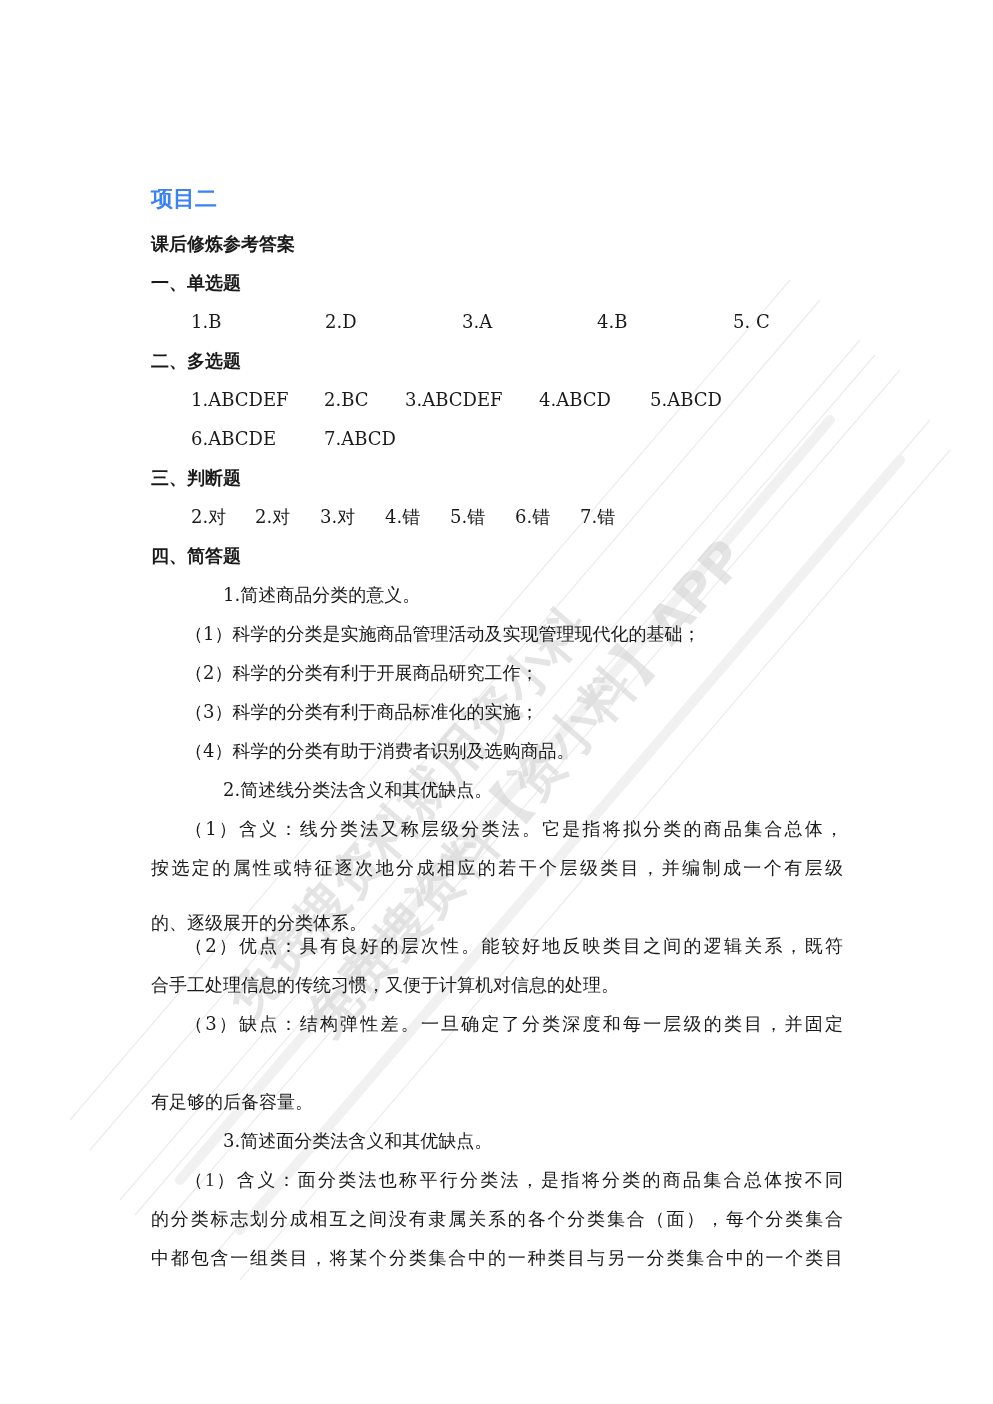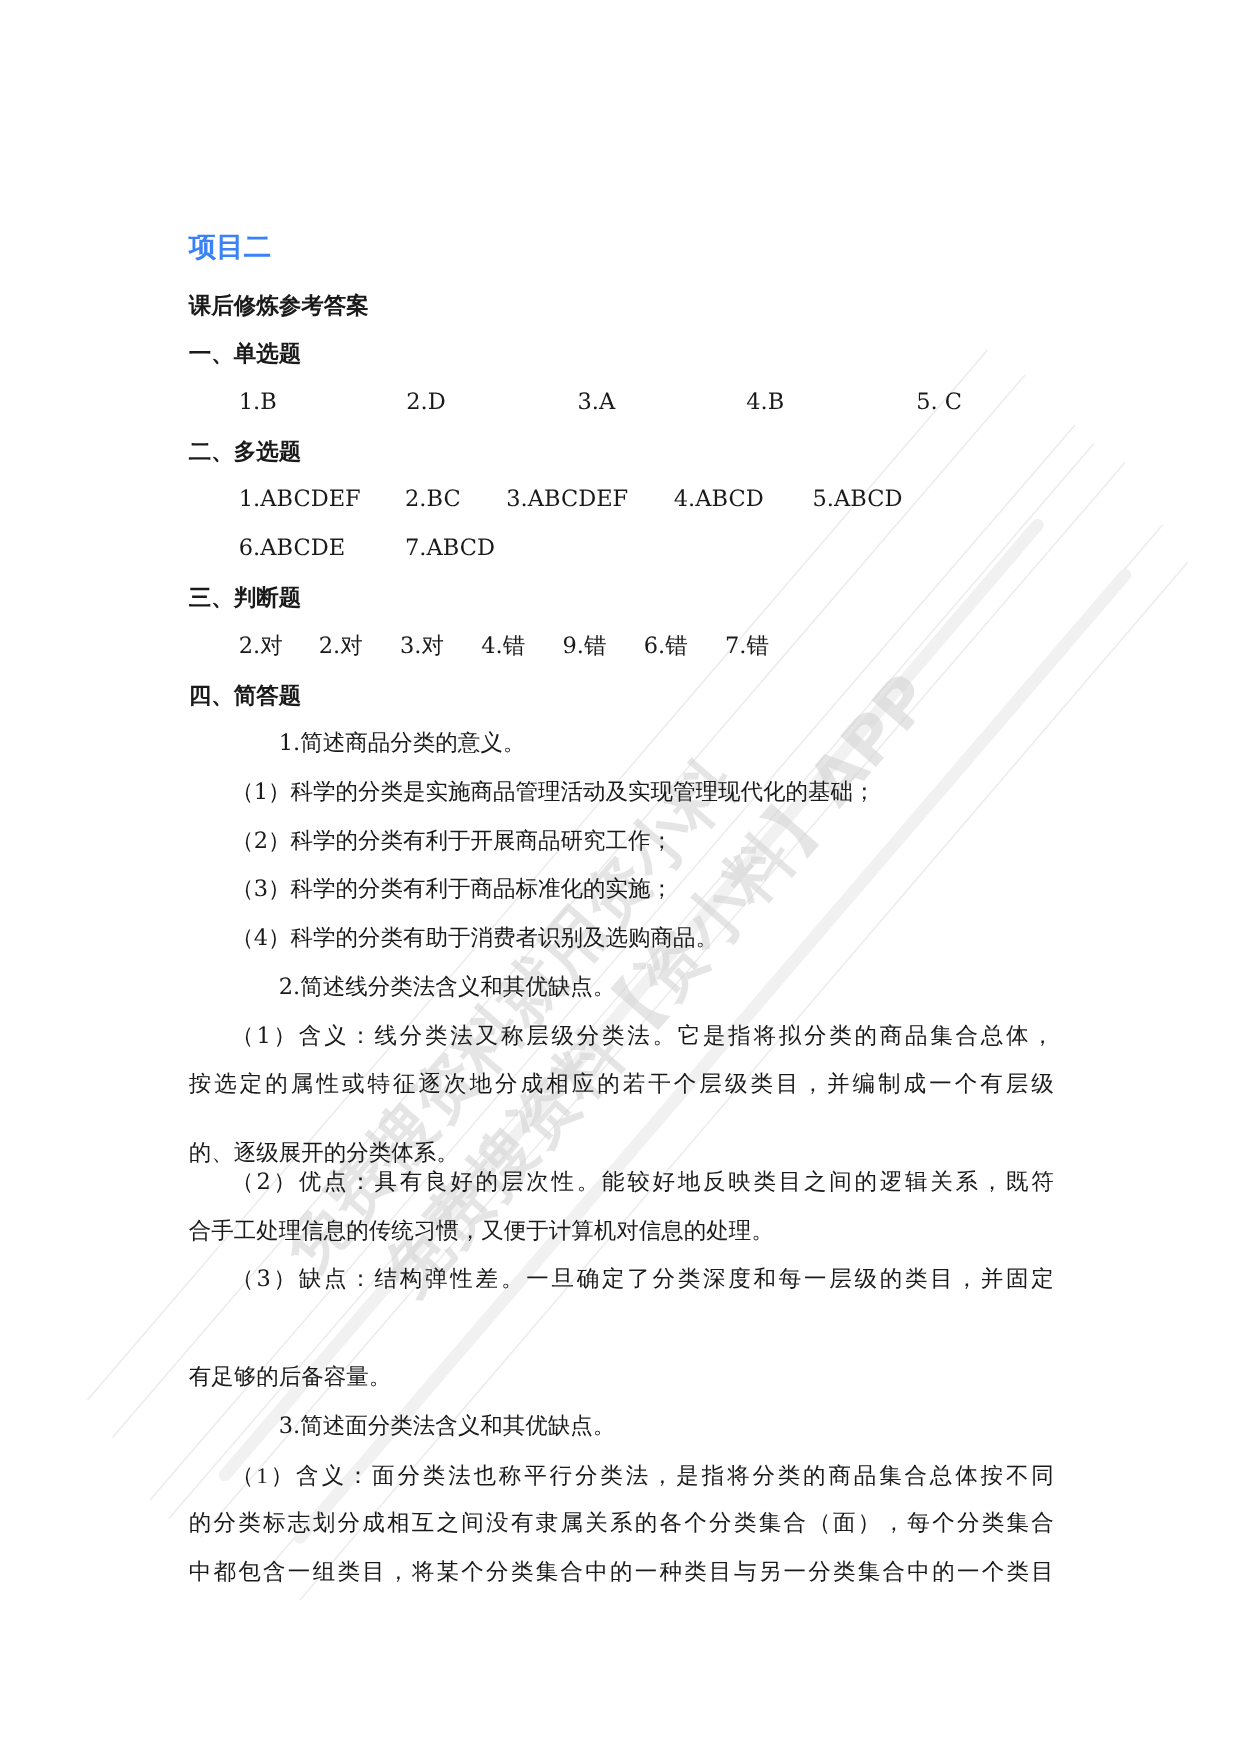--- a/index.html
+++ b/index.html
@@ -114,21 +114,21 @@
     <span style="width:133px">6.ABCDE</span>
     <span>7.ABCD</span>
   </div>
 
   <div class="line heading" style="top:466px;">三、判断题</div>
   <div class="line answers" style="top:505px;">
     <span style="width:64px">2.对</span>
     <span style="width:65px">2.对</span>
     <span style="width:65px">3.对</span>
     <span style="width:65px">4.错</span>
-    <span style="width:65px">9.错</span>
+    <span style="width:65px">5.错</span>
     <span style="width:65px">6.错</span>
     <span>7.错</span>
   </div>
 
   <div class="line heading" style="top:544px;">四、简答题</div>
 
   <div class="line indent" style="top:583px;">1.简述商品分类的意义。</div>
   <div class="line" style="top:622px; left:185px;">（1）科学的分类是实施商品管理活动及实现管理现代化的基础；</div>
   <div class="line" style="top:661px; left:185px;">（2）科学的分类有利于开展商品研究工作；</div>
   <div class="line" style="top:700px; left:185px;">（3）科学的分类有利于商品标准化的实施；</div>

